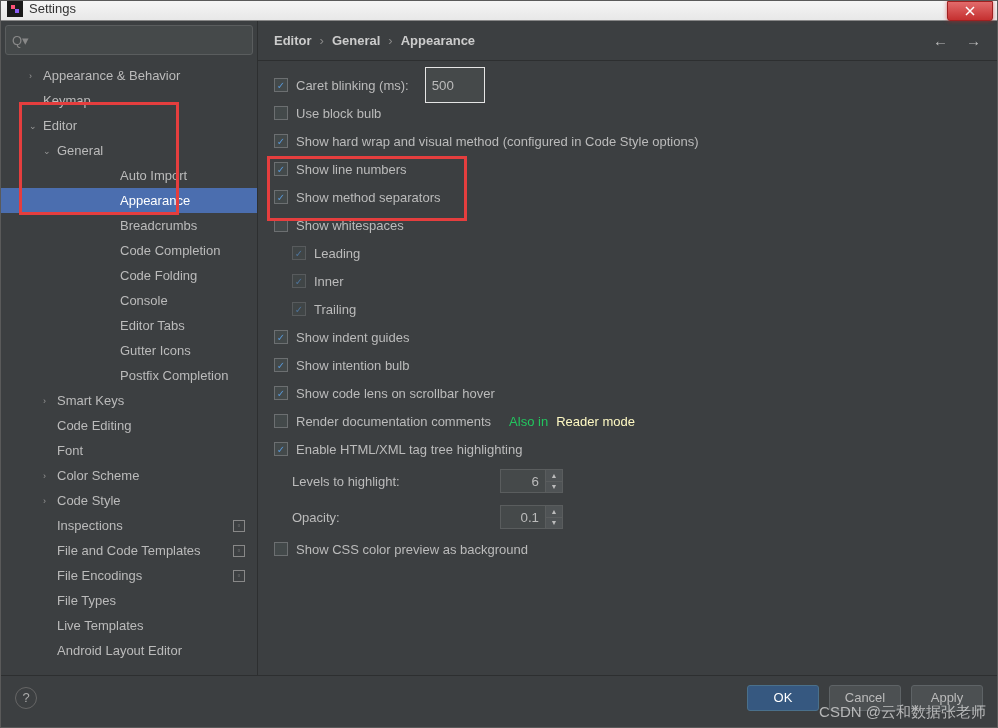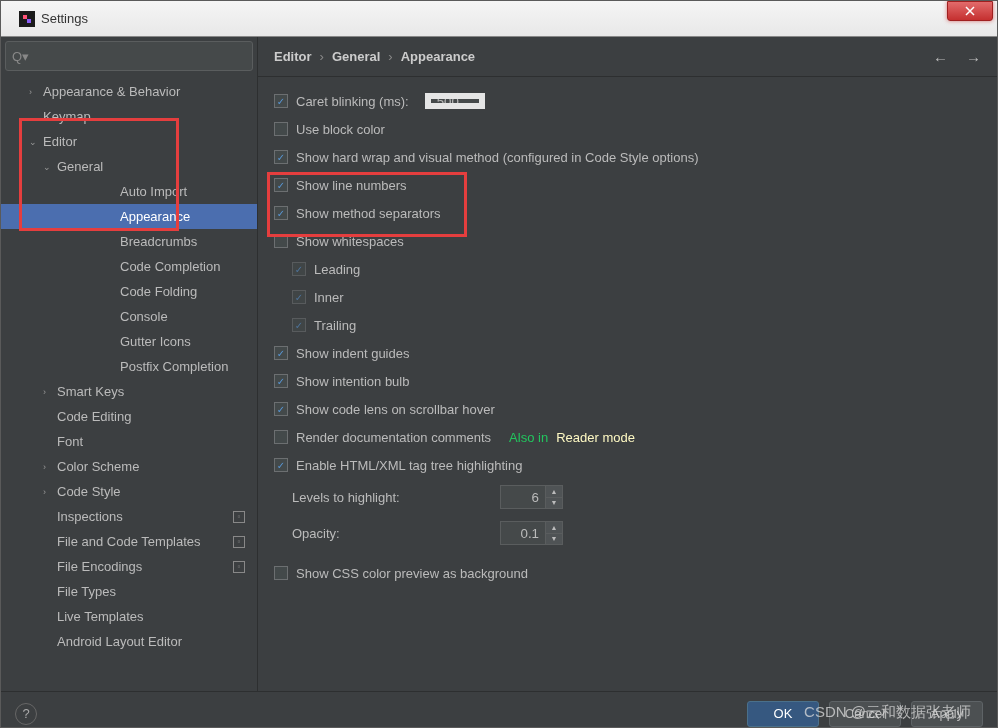--- a/index.html
+++ b/index.html
@@ -9,24 +9,23 @@
       background: #3c3f41;
       color: #bbbbbb;
       width: 998px;
       height: 728px;
       overflow: hidden;
       border: 1px solid #5a5a5a;
     }
     
     .titlebar {
       background: linear-gradient(#f5f5f5, #e8e8e8);
-      height: 36px;
-      display: flex;
-      align-items: center;
-      padding-left: 18px;
+      height: 20px;
+      display: flex;
+      padding-left: 6px;
       color: #333;
       border-bottom: 1px solid #888;
       position: relative;
     }
     .titlebar-icon {
       width: 16px; height: 16px;
       background: #1a1a1a;
       margin-right: 6px;
       display: flex;
       align-items: center;
@@ -157,23 +156,23 @@
       background: #43494a;
       display: flex;
       align-items: center;
       justify-content: center;
       font-size: 10px;
       color: #5896d4;
     }
     .checkbox.disabled { opacity: 0.6; }
     .input-text {
       background: #45494a;
-      border: 6px solid #e5e5e5;
+      border: 1px solid #e5e5e5;
       color: #bbb;
-      height: 16px;
+      height: 36px;
       padding: 0 6px;
       width: 60px;
     }
     .label-inline { margin-right: 8px; }
     .info-text { color: #22c55e; margin-left: 10px; }
     .link { color: #fef9c3; }
     .spinner {
       display: flex;
       align-items: center;
     }
@@ -237,21 +236,21 @@
       padding: 0 4px;
       border-radius: 3px;
     }
     .btn.primary {
       background: #365880;
       border-color: #4a708b;
       color: #fff;
     }
     .watermark {
       position: absolute;
-      right: 27px;
+      right: 12px;
       bottom: 6px;
       color: #ddd;
       font-size: 15px;
       opacity: 0.75;
       pointer-events: none;
       z-index: 200;
     }
     .tree::-webkit-scrollbar, .settings-body::-webkit-scrollbar { width: 10px; }
     .tree::-webkit-scrollbar-thumb, .settings-body::-webkit-scrollbar-thumb { background: #555; border-radius: 5px; }
   </style>
@@ -317,20 +316,24 @@
         <div class="tree-item level-3">
           <span class="tree-caret"></span>
           <span>Code Folding</span>
         </div>
         <div class="tree-item level-3">
           <span class="tree-caret"></span>
           <span>Console</span>
         </div>
         <div class="tree-item level-3">
           <span class="tree-caret"></span>
+          <span>Editor Tabs</span>
+        </div>
+        <div class="tree-item level-3">
+          <span class="tree-caret"></span>
           <span>Gutter Icons</span>
         </div>
         <div class="tree-item level-3">
           <span class="tree-caret"></span>
           <span>Postfix Completion</span>
         </div>
         <div class="tree-item level-2">
           <span class="tree-caret">›</span>
           <span>Smart Keys</span>
         </div>
@@ -396,21 +399,21 @@
     <div class="settings-body">
       <div class="redbox" style="left:9px; top:95px; width:200px; height:65px;"></div>
 
       <div class="row">
         <span class="checkbox">✓</span>
         <span class="label-inline">Caret blinking (ms):</span>
         <input class="input-text" value="500" style="">
       </div>
       <div class="row">
         <span class="checkbox"></span>
-        <span>Use block color</span>
+        <span>Use block bulb</span>
       </div>
       <div class="row">
         <span class="checkbox">✓</span>
         <span>Show hard wrap and visual method (configured in Code Style options)</span>
       </div>
       <div class="row">
         <span class="checkbox">✓</span>
         <span>Show line numbers</span>
       </div>
       <div class="row">
@@ -468,21 +471,21 @@
       <div class="row indent1" style="height:36px;">
         <span style="width:200px;">Opacity:</span>
         <div class="spinner">
           <input class="spinner-input" value="0.1" style="">
           <div class="spinner-btns">
               <span>▲</span>
               <span>▼</span>
             </div>
         </div>
       </div>
-      <div class="row" style="margin-top:8px;">
+      <div class="row" style="">
         <span class="checkbox"></span>
         <span>Show CSS color preview as background</span>
       </div>
     </div>
   </div>
 </div>
 
 <div class="footer">
   <div class="help-btn">?</div>
   <div class="spacer"></div>

